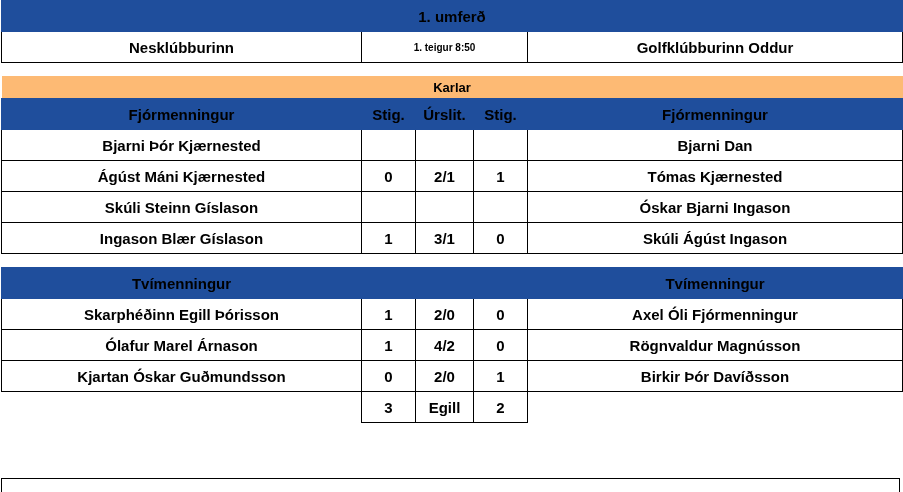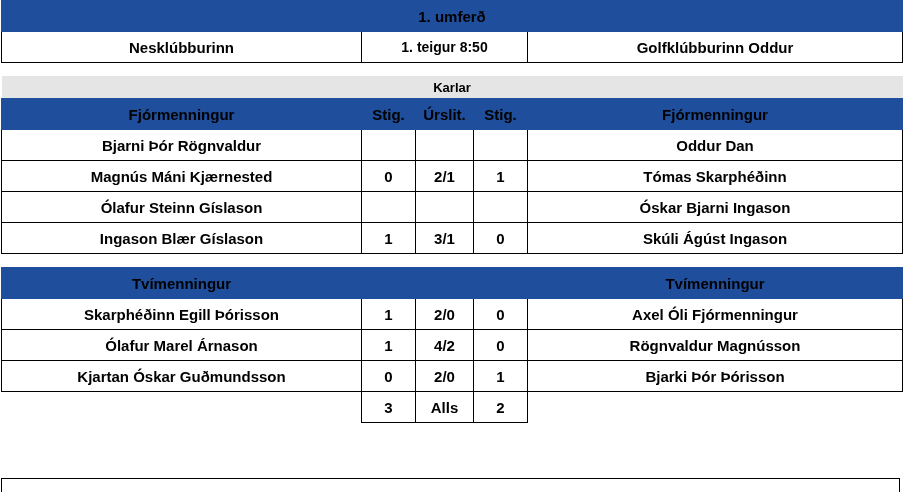--- a/index.html
+++ b/index.html
@@ -53,24 +53,24 @@
     height: 11px;
     background: #ffffff;
   }
   .section-label {
     text-align: center;
     font-weight: bold;
     font-size: 13px;
     color: #000000;
     height: 20px;
     border: none;
-    background: #e5e5e5;
+    background: #fdba74;
   }
   .small {
-    font-size: 14px;
+    font-size: 10px;
   }
   .tbl-main {
     width: 901px;
     margin: 0 1px;
   }
   .blank {
     border: 1px solid #000000;
     background: #ffffff;
   }
   .bottom-strip {
@@ -127,36 +127,36 @@
     <tbody>
       <tr>
         <td class="cell blue">Fjórmenningur</td>
         <td class="cell blue">Stig.</td>
         <td class="cell blue">Úrslit.</td>
         <td class="cell blue">Stig.</td>
         <td class="cell blue">Fjórmenningur</td>
       </tr>
 
       <tr>
-        <td class="cell">Bjarni Þór Rögnvaldur</td>
-        <td class="blank"></td>
-        <td class="blank"></td>
-        <td class="blank"></td>
-        <td class="cell">Oddur Dan</td>
-      </tr>
-      <tr>
-        <td class="cell">Magnús Máni Kjærnested</td>
+        <td class="cell">Bjarni Þór Kjærnested</td>
+        <td class="blank"></td>
+        <td class="blank"></td>
+        <td class="blank"></td>
+        <td class="cell">Bjarni Dan</td>
+      </tr>
+      <tr>
+        <td class="cell">Ágúst Máni Kjærnested</td>
         <td class="cell">0</td>
         <td class="cell">2/1</td>
         <td class="cell">1</td>
-        <td class="cell">Tómas Skarphéðinn</td>
-      </tr>
-
-      <tr>
-        <td class="cell">Ólafur Steinn Gíslason</td>
+        <td class="cell">Tómas Kjærnested</td>
+      </tr>
+
+      <tr>
+        <td class="cell">Skúli Steinn Gíslason</td>
         <td class="blank"></td>
         <td class="blank"></td>
         <td class="blank"></td>
         <td class="cell">Óskar Bjarni Ingason</td>
       </tr>
       <tr>
         <td class="cell">Ingason Blær Gíslason</td>
         <td class="cell">1</td>
         <td class="cell">3/1</td>
         <td class="cell">0</td>
@@ -198,27 +198,27 @@
         <td class="cell">1</td>
         <td class="cell">4/2</td>
         <td class="cell">0</td>
         <td class="cell">Rögnvaldur Magnússon</td>
       </tr>
       <tr>
         <td class="cell">Kjartan Óskar Guðmundsson</td>
         <td class="cell">0</td>
         <td class="cell">2/0</td>
         <td class="cell">1</td>
-        <td class="cell">Bjarki Þór Þórisson</td>
+        <td class="cell">Birkir Þór Davíðsson</td>
       </tr>
 
       <tr>
         <td class="noborder"></td>
         <td class="cell">3</td>
-        <td class="cell">Alls</td>
+        <td class="cell">Egill</td>
         <td class="cell">2</td>
         <td class="noborder"></td>
       </tr>
     </tbody>
   </table>
 
   <div class="bottom-strip"></div>
 
 </div>
 

